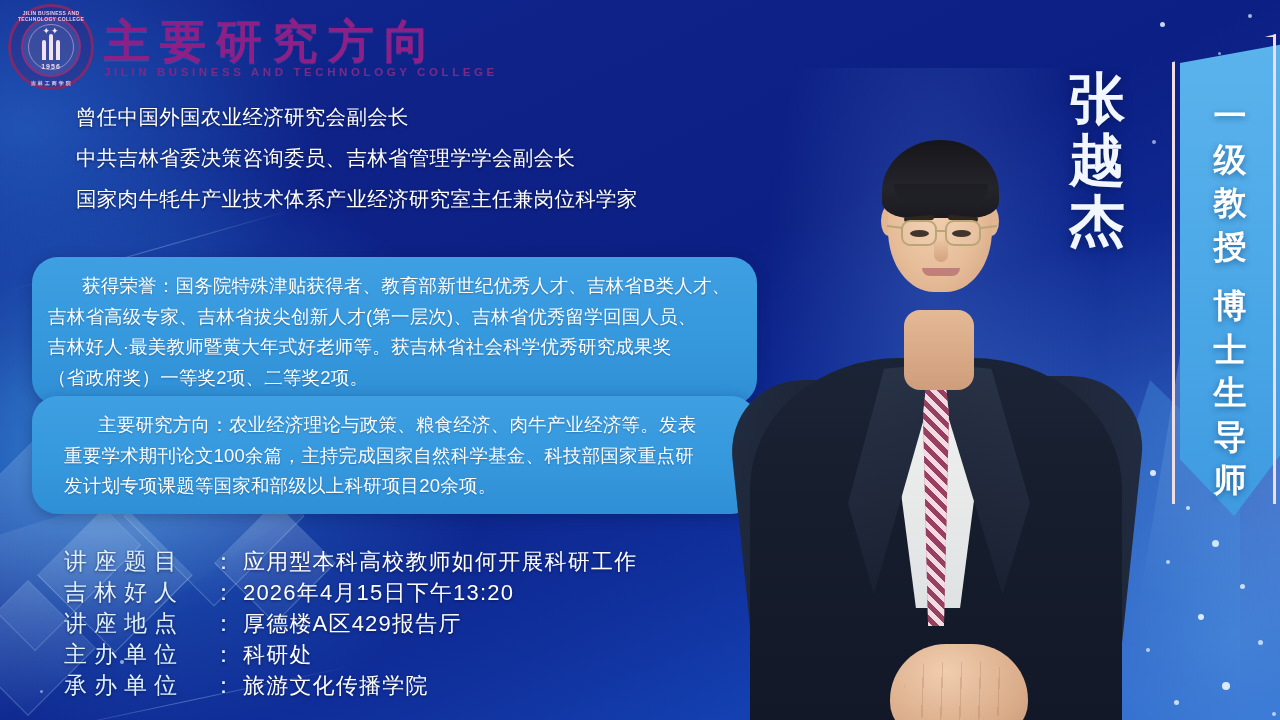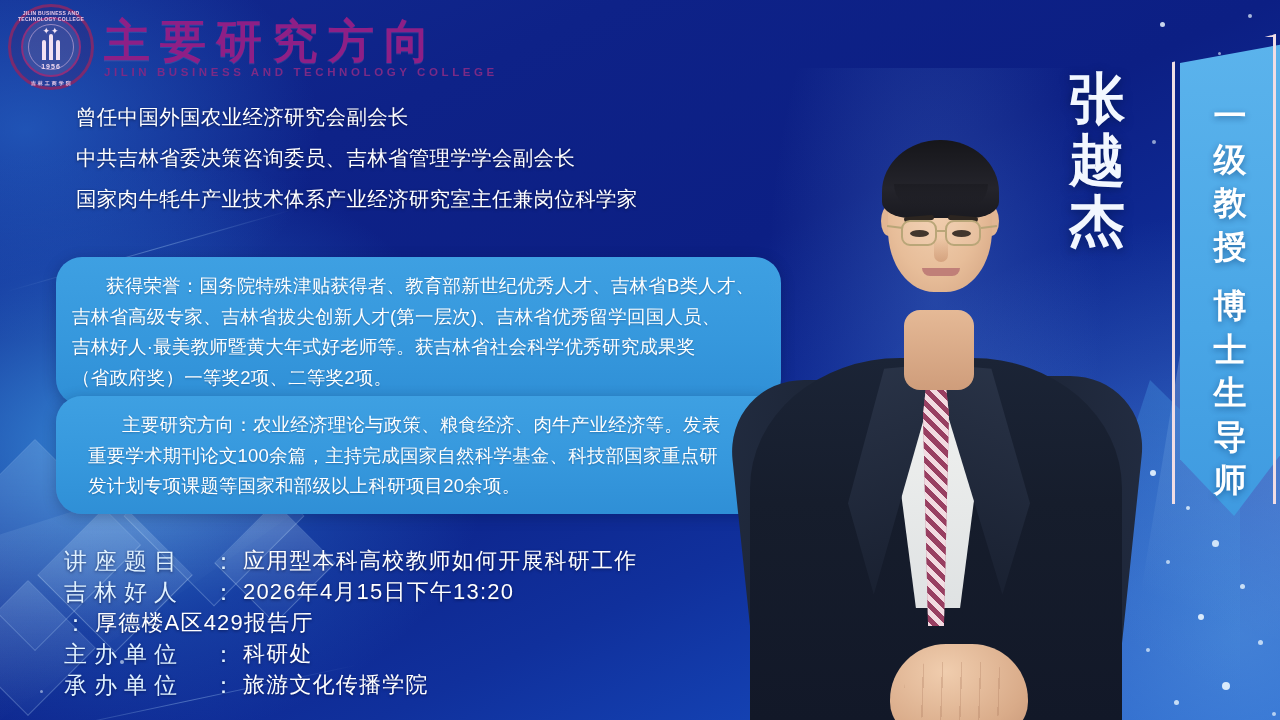--- a/index.html
+++ b/index.html
@@ -90,33 +90,32 @@
     letter-spacing:.3px; white-space:nowrap;
     text-shadow:0 1px 3px rgba(0,0,20,.55);
   }
 
   
   .panel{
     position:absolute; border-radius:26px;
     background:linear-gradient(180deg,#3ea0e2 0%,#3698dd 55%,#2f8fd6 100%);
     box-shadow:0 3px 14px rgba(0,20,60,.30);
     color:#ffffff;
-    margin-left:24px;
   }
   .panel p{
     font-size:18.5px; line-height:30.5px; letter-spacing:.2px;
     text-shadow:0 1px 2px rgba(0,30,70,.30);
   }
   #panel-honors{ left:32px; top:257px; width:725px; padding:14px 16px 12px 16px; }
   #panel-research{ left:32px; top:396px; width:725px; padding:14px 16px 12px 32px; }
   .indent{ text-indent:34px; display:block; }
 
   
   #info{ position:absolute; left:64px; top:546px; }
-  .row{ display:flex; align-items:flex-start; height:31px; }
+  .row{ display:flex; align-items:flex-end; height:31px; }
   .row .lbl{
     color:#dff1ff; font-size:23px; letter-spacing:7px;
     width:148px; white-space:nowrap;
     text-shadow:0 1px 3px rgba(0,10,50,.6);
   }
   .row .colon{ color:#dff1ff; font-size:23px; margin-right:8px; text-shadow:0 1px 3px rgba(0,10,50,.6); }
   .row .val{
     color:#ffffff; font-size:22px; letter-spacing:1.2px; white-space:nowrap;
     text-shadow:0 1px 3px rgba(0,10,50,.6);
   }
@@ -348,20 +347,21 @@
       <span class="lbl">讲座题目</span>
       <span class="colon">：</span>
       <span class="val">应用型本科高校教师如何开展科研工作</span>
     </div>
     <div class="row">
       <span class="lbl">吉林好人</span>
       <span class="colon">：</span>
       <span class="val">2026年4月15日下午13:20</span>
     </div>
     <div class="row">
+      <span class="lbl">讲座地点</span>
       <span class="colon">：</span>
       <span class="val">厚德楼A区429报告厅</span>
     </div>
     <div class="row">
       <span class="lbl">主办单位</span>
       <span class="colon">：</span>
       <span class="val">科研处</span>
     </div>
     <div class="row">
       <span class="lbl">承办单位</span>

